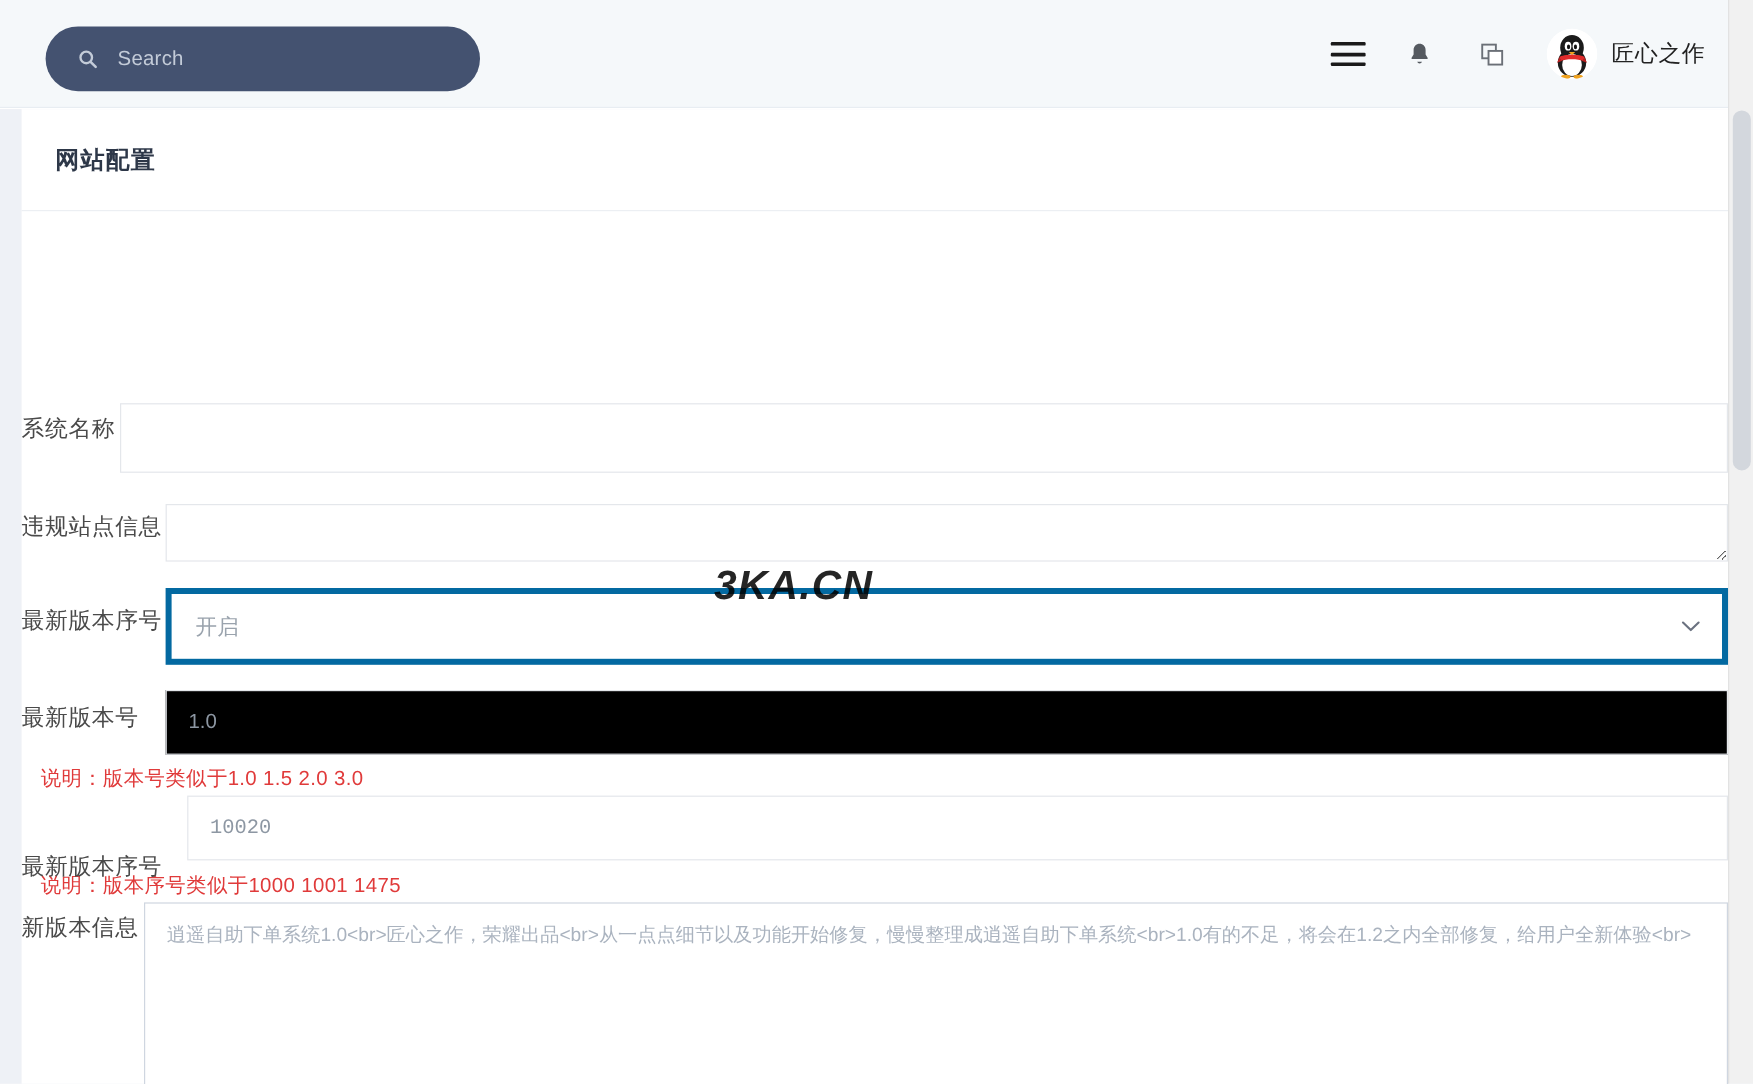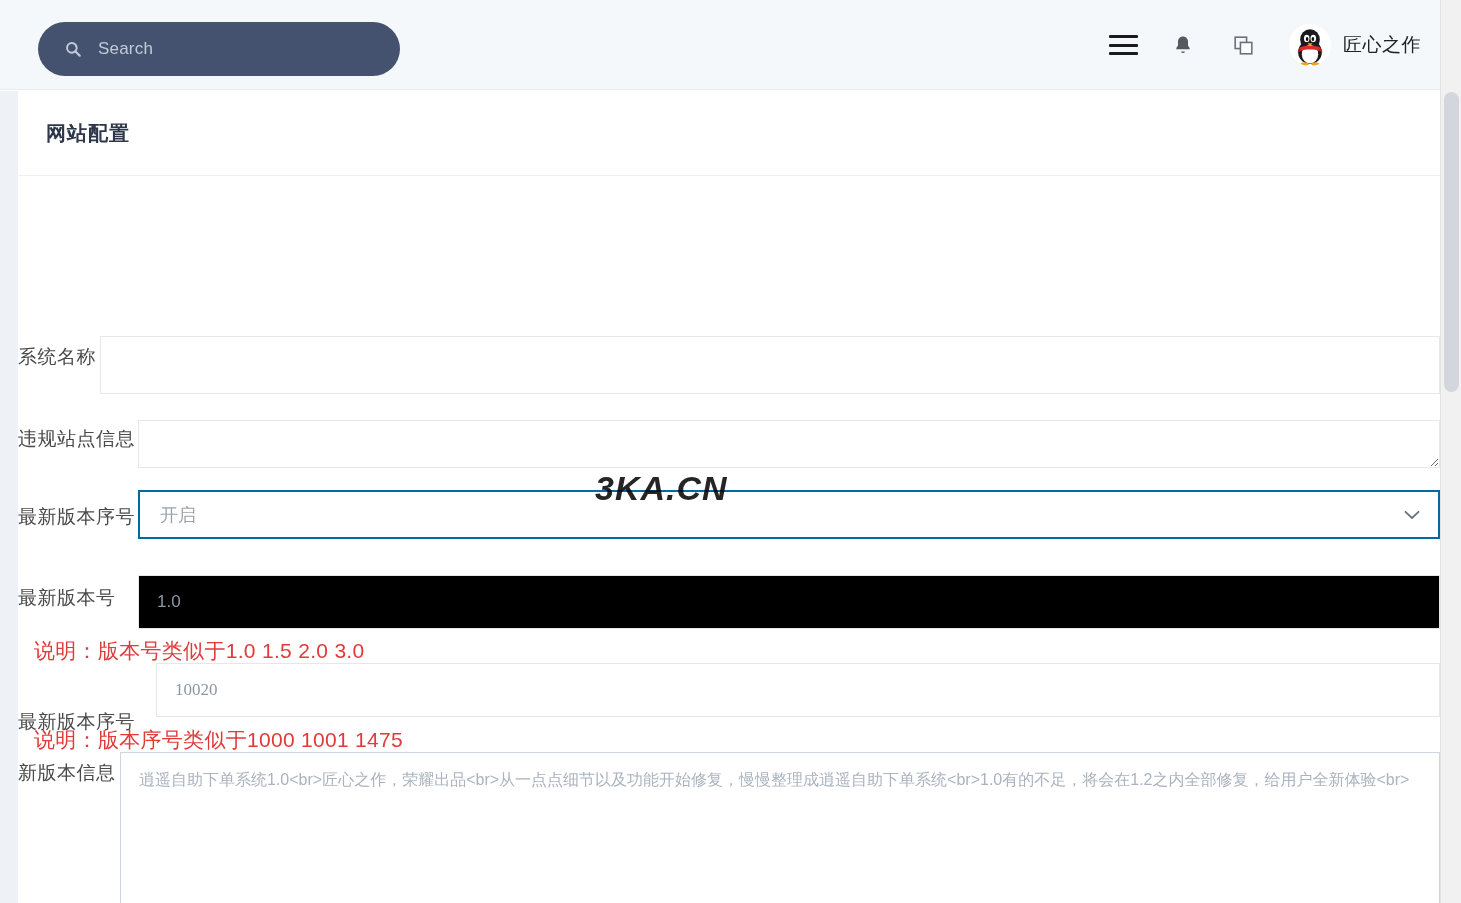--- a/index.html
+++ b/index.html
@@ -158,22 +158,22 @@
     font-family: "Liberation Sans", sans-serif;
     outline: none;
     line-height: 1.4;
   }
 
   
   .row-update { position:absolute; left:0; top:314px; width:1422px; height:62px; }
   .row-update .form-label { top: 14px; left: 0px; }
   .sel-update {
     position:absolute; left:120px; top:0;
-    width: 1302px; height: 49px;
-    border: 2px solid #0369a1;
+    width: 1302px; height: 64px;
+    border: 5px solid #0369a1;
     background: #fff;
     padding: 0 20px;
     display:flex; align-items:center;
     cursor: pointer;
   }
   .sel-value { font-size: 18px; color: #9aa3ad; }
   .sel-chevron {
     position:absolute; right: 18px; top: 50%;
     transform: translateY(-50%);
     width: 16px; height: 10px;
@@ -190,40 +190,40 @@
     background: #000000;
     font-size: 17px;
     color: #8d97a3;
     padding: 0 18px;
     font-family: "Liberation Sans", sans-serif;
     outline: none;
   }
 
   .hint {
     position: absolute; left: 16px;
-    font-size: 21px;
+    font-size: 17px;
     color: #e03a3a;
     letter-spacing: .3px;
     white-space: nowrap;
   }
   .hint-version { top: 461px; }
   .hint-serial  { top: 550px; }
 
   
   .row-serial { position:absolute; left:0; top:487px; width:1422px; height:54px; }
   .row-serial .form-label { top: 10px; left: 0px; margin-top: 36px; }
   .inp-serial {
     position:absolute; left:138px; top:0;
     width: 1284px; height: 54px;
     border: 1px solid #e4e7eb;
     background: #fff;
     font-size: 17px;
     color: #8d97a3;
     padding: 0 18px;
-    font-family: Liberation Serif, serif;
+    font-family: Liberation Mono, monospace;
     outline: none;
   }
 
   
   .row-newinfo { position:absolute; left:0; top:576px; width:1422px; height:240px; }
   .row-newinfo .form-label { top: 8px; left: 0px; }
   .ta-newinfo {
     position:absolute; left:102px; top:0;
     width: 1320px; height: 236px;
     border: 1px solid #cfd6e0;

